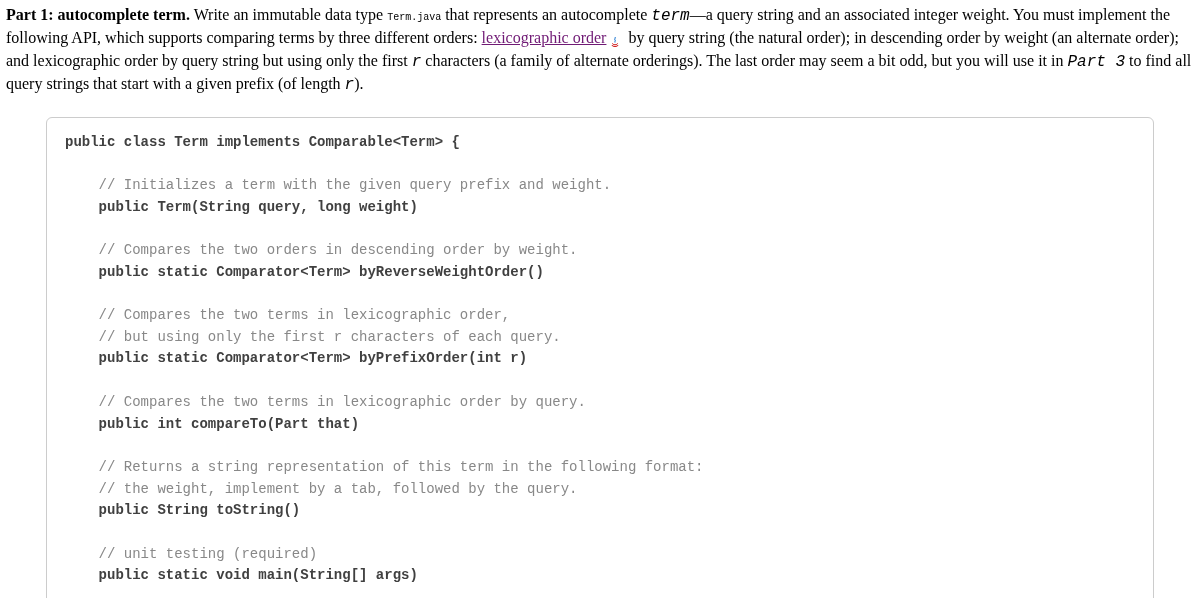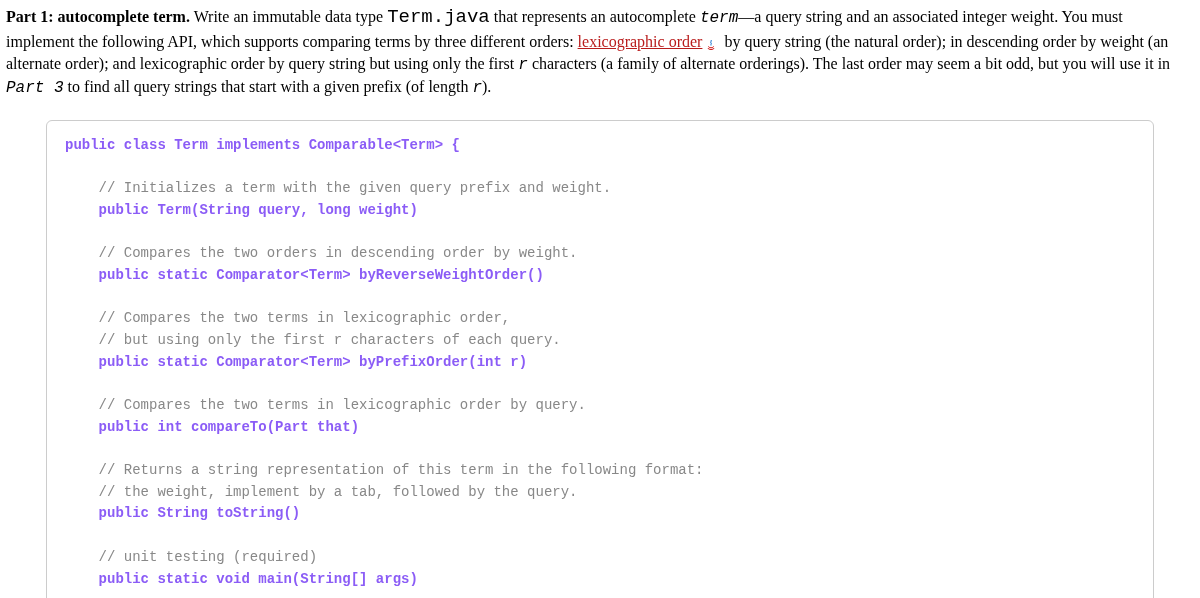--- a/index.html
+++ b/index.html
@@ -11,24 +11,24 @@
     line-height: 1.4;
     background: #fff;
   }
   .intro {
     margin-bottom: 20px;
   }
   .intro b { font-weight: bold; }
   .intro i { font-style: italic; font-family: Liberation Mono, monospace; }
   .mono {
     font-family: "Courier New", Courier, monospace;
-    font-size: 19px;
+    font-size: 10px;
   }
   a.link {
-    color: #b91c1c;
+    color: #701a75;
     text-decoration: underline;
   }
   .java-icon {
     display: inline-block;
     width: 14px;
     height: 14px;
     vertical-align: middle;
     margin: 0 2px;
   }
   .codebox {
@@ -36,21 +36,21 @@
     border-radius: 6px;
     padding: 14px 18px;
     margin: 0 40px 26px 40px;
     font-family: "Courier New", Courier, monospace;
     font-size: 14px;
     line-height: 1.55;
     white-space: pre;
     overflow-x: auto;
   }
   .codebox .cmt { color: #888; }
-  .codebox .sig { font-weight: bold; color: #8b5cf6; }
+  .codebox .sig { font-weight: bold; color: #404040; }
 </style>
 </head>
 <body>
 
 <div class="intro">
   <b>Part 1: autocomplete term.</b><span> Write an immutable data type </span><span class="mono">Term.java</span><span> that represents an autocomplete </span><i>term</i><span>—a query string and an associated integer weight. You must implement the following API, which supports comparing terms by three different orders: </span><a href="#" class="link">lexicographic order</a><span class="java-icon"><svg viewBox="0 0 14 14">
         <path d="M4 10c0 1 2 1.5 3 1.5s3-.5 3-1.5" stroke="#c00" stroke-width="1" fill="none"></path>
         <path d="M4.5 8.5c0 .8 1.5 1.2 2.5 1.2s2.5-.4 2.5-1.2" stroke="#c00" stroke-width="1" fill="none"></path>
         <path d="M7 2c1 1-1 2 0 3s-1 2 0 2.5" stroke="#06c" stroke-width="1" fill="none"></path>
       </svg></span><span> by query string (the natural order); in descending order by weight (an alternate order); and lexicographic order by query string but using only the first </span><i>r</i><span> characters (a family of alternate orderings). The last order may seem a bit odd, but you will use it in </span><i>Part 3</i><span> to find all query strings that start with a given prefix (of length </span><i>r</i><span>).</span>

